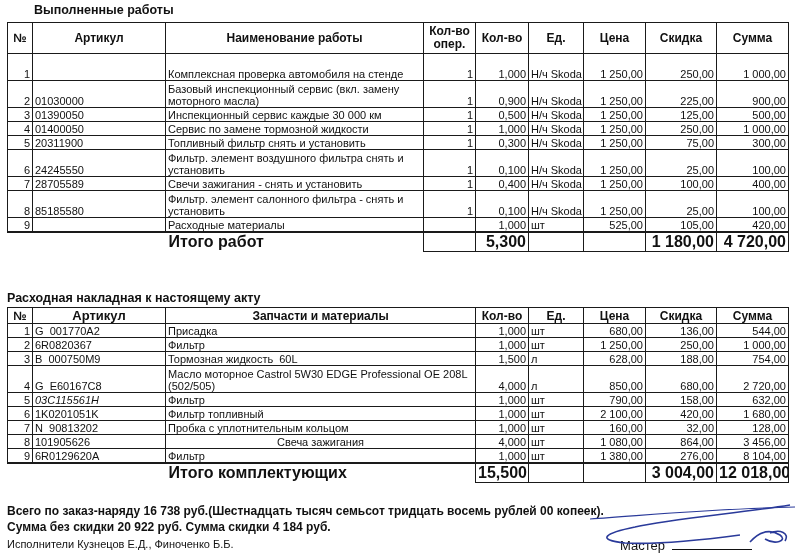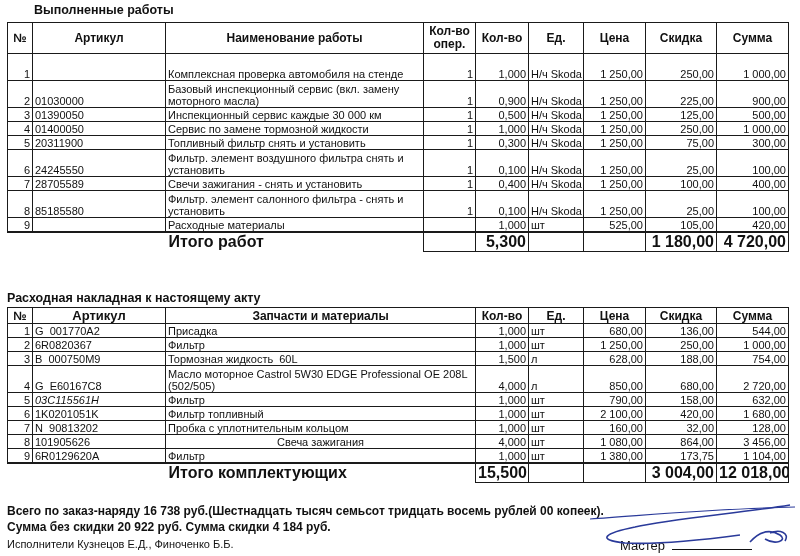--- a/index.html
+++ b/index.html
@@ -272,22 +272,22 @@
         <td class="num">864,00</td>
         <td class="num">3 456,00</td>
       </tr>
       <tr class="short">
         <td class="num">9</td>
         <td class="" style="white-space: pre;">6R0129620A</td>
         <td class="wrap" style="white-space: pre;">Фильтр</td>
         <td class="num">1,000</td>
         <td class="unit">шт</td>
         <td class="num">1 380,00</td>
-        <td class="num">173,75</td>
-        <td class="num">1 104,00</td>
+        <td class="num">276,00</td>
+        <td class="num">8 104,00</td>
       </tr>
       <tr class="total">
         <td class="noborder"></td>
         <td class="noborder"></td>
         <td class="total-label">Итого комплектующих</td>
         <td class="num">15,500</td>
         <td></td>
         <td></td>
         <td class="num">3 004,00</td>
         <td class="num">12 018,00</td>

